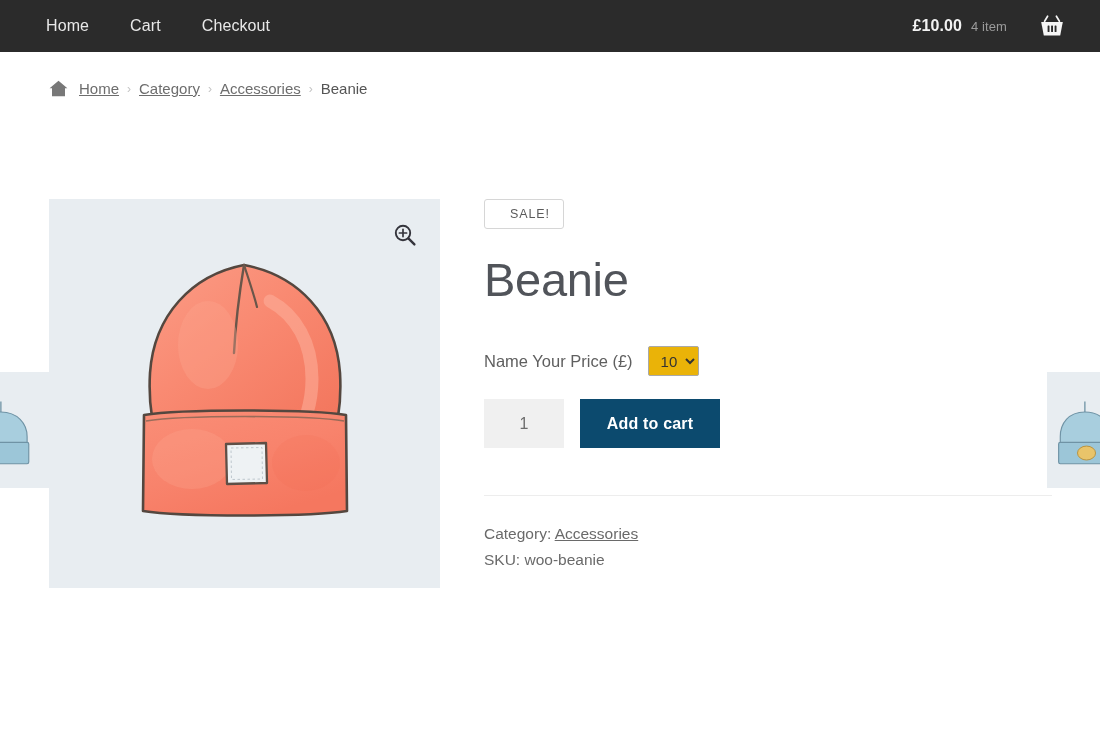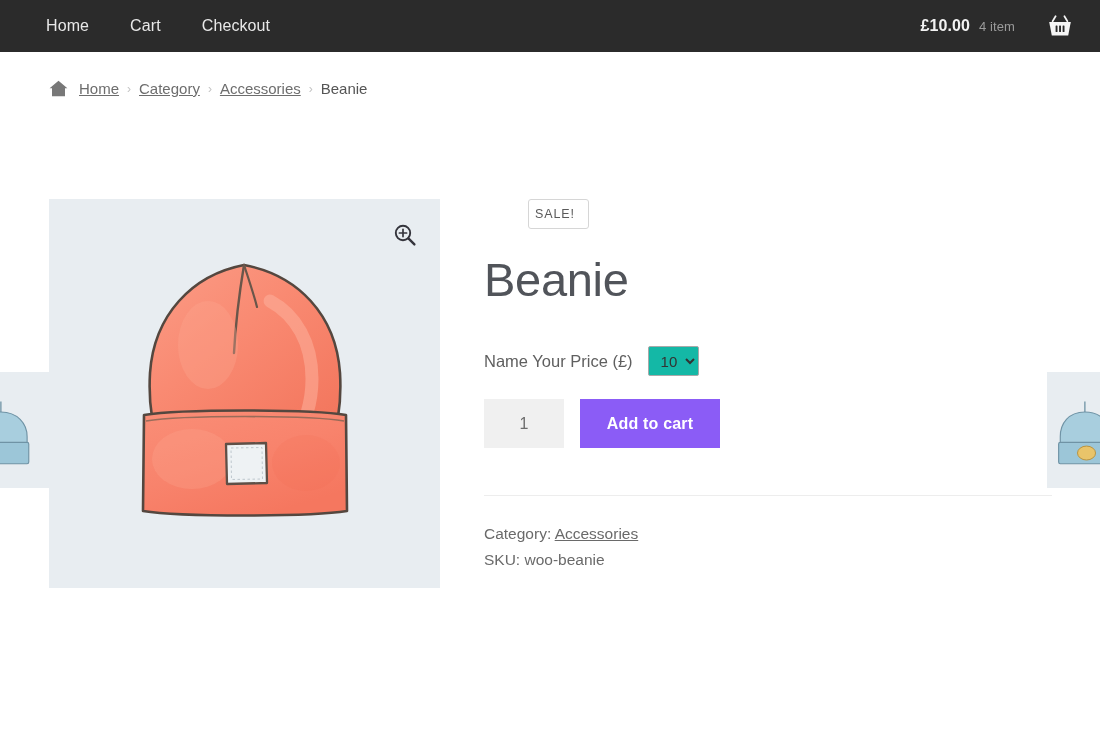--- a/index.html
+++ b/index.html
@@ -39,21 +39,21 @@
     white-space: nowrap;
   }
 
   .cart-area {
     position: absolute;
     right: 0;
     top: 0;
     height: 52px;
     display: flex;
     align-items: center;
-    padding-right: 28px;
+    padding-right: 36px;
   }
   .cart-amount {
     color: #f2f2f2;
     font-size: 16px;
     font-weight: bold;
     letter-spacing: 0.1px;
   }
   .cart-count {
     color: #9b9b9b;
     font-size: 13px;
@@ -132,26 +132,25 @@
   .summary {
     position: absolute;
     top: 199px;
     left: 484px;
     width: 570px;
   }
   .sale-badge {
     display: inline-block;
     border: 1px solid #d6d6d6;
     border-radius: 3px;
-    padding: 8px 13px 7px 6px;
+    padding: 8px 13px 7px 25px;
     font-size: 12.5px;
     color: #5a5a5a;
     letter-spacing: 0.9px;
     line-height: 1;
-    margin-left: 44px;
   }
   .product-title {
     font-size: 47px;
     font-weight: normal;
     color: #51545a;
     margin: 26px 0 0 0;
     letter-spacing: -0.3px;
     line-height: 1.08;
   }
   .price-row {
@@ -184,21 +183,21 @@
     color: #5f5f5f;
     margin-right: 15px;
   }
   .nyp-select {
     font-family: "Liberation Sans", sans-serif;
     font-size: 15px;
     color: #333333;
     padding: 4px 4px 4px 8px;
     border: 1px solid #a9a9a9;
     border-radius: 2px;
-    background: #14b8a6;
+    background: #eab308;
     cursor: pointer;
     height: 30px;
   }
 
   .cart-form {
     margin-top: 23px;
     display: flex;
     align-items: stretch;
   }
   .qty-input {
@@ -209,21 +208,21 @@
     text-align: center;
     font-family: "Liberation Sans", sans-serif;
     font-size: 16px;
     color: #6d6d6d;
     outline: none;
   }
   .add-to-cart {
     margin-left: 16px;
     width: 140px;
     height: 49px;
-    background: #8b5cf6;
+    background: #0c4a6e;
     color: #ffffff;
     border: none;
     font-family: "Liberation Sans", sans-serif;
     font-size: 16px;
     font-weight: bold;
     cursor: pointer;
     letter-spacing: 0.2px;
   }
 
   .meta-divider {

